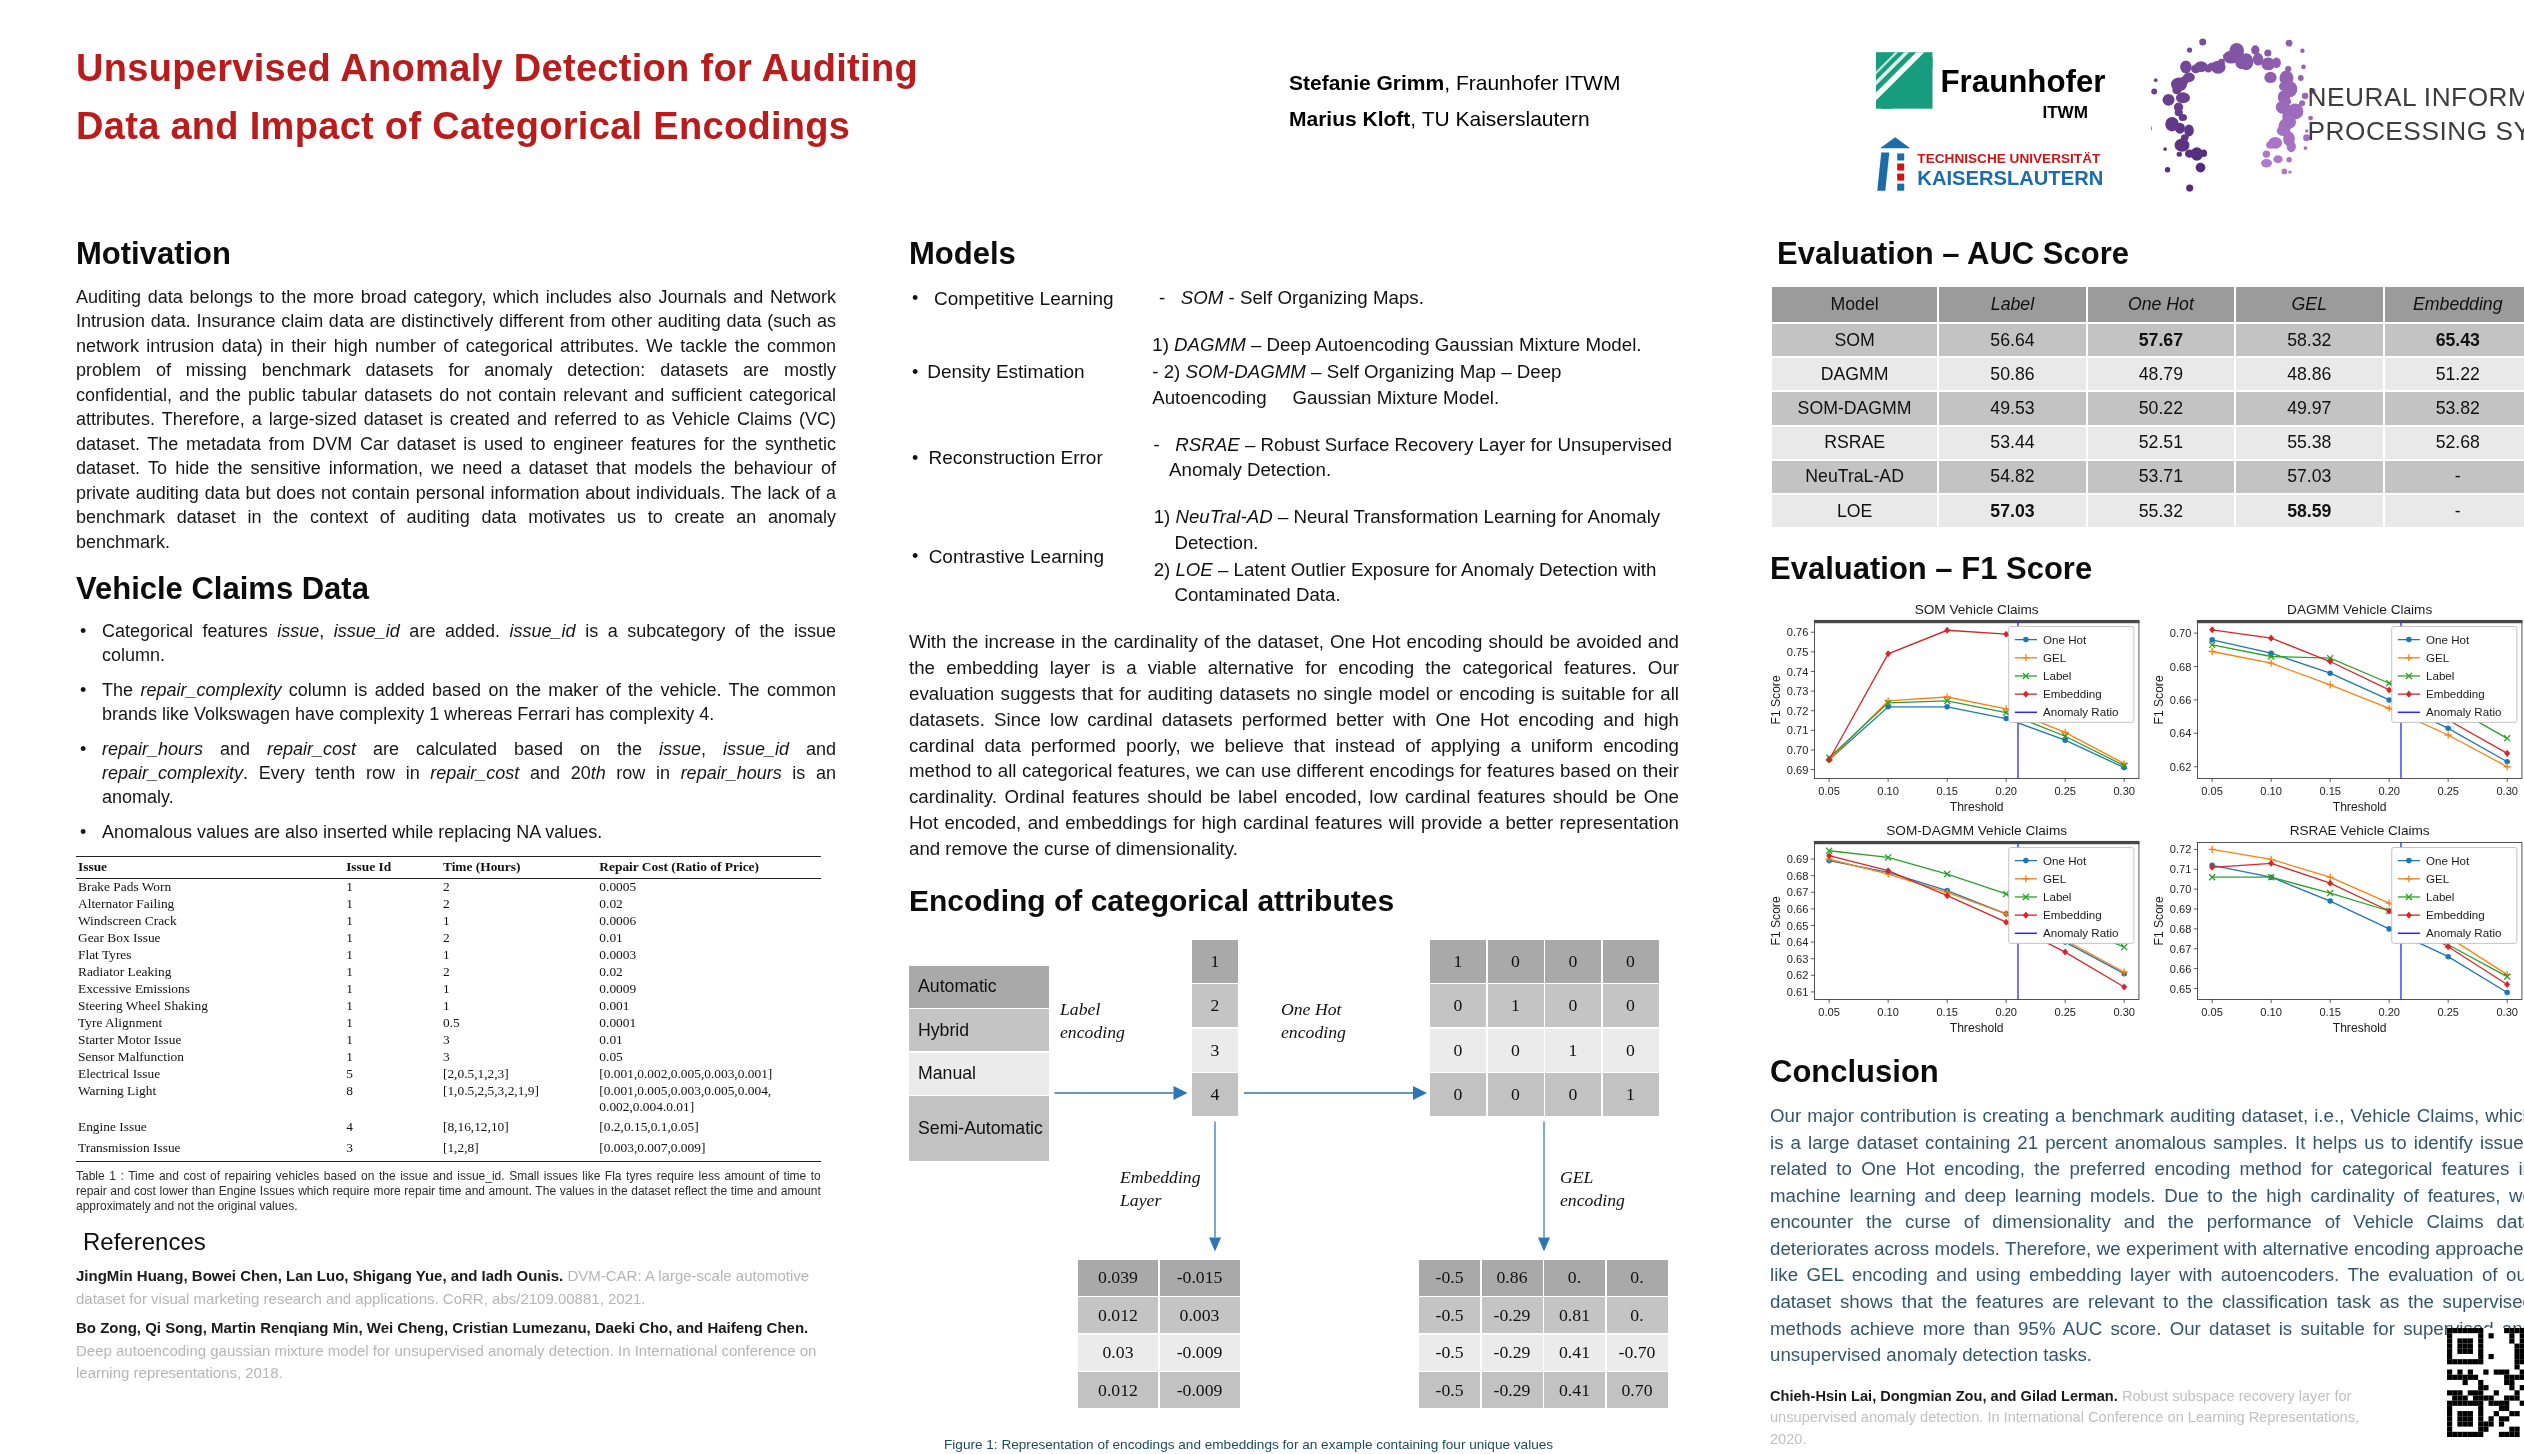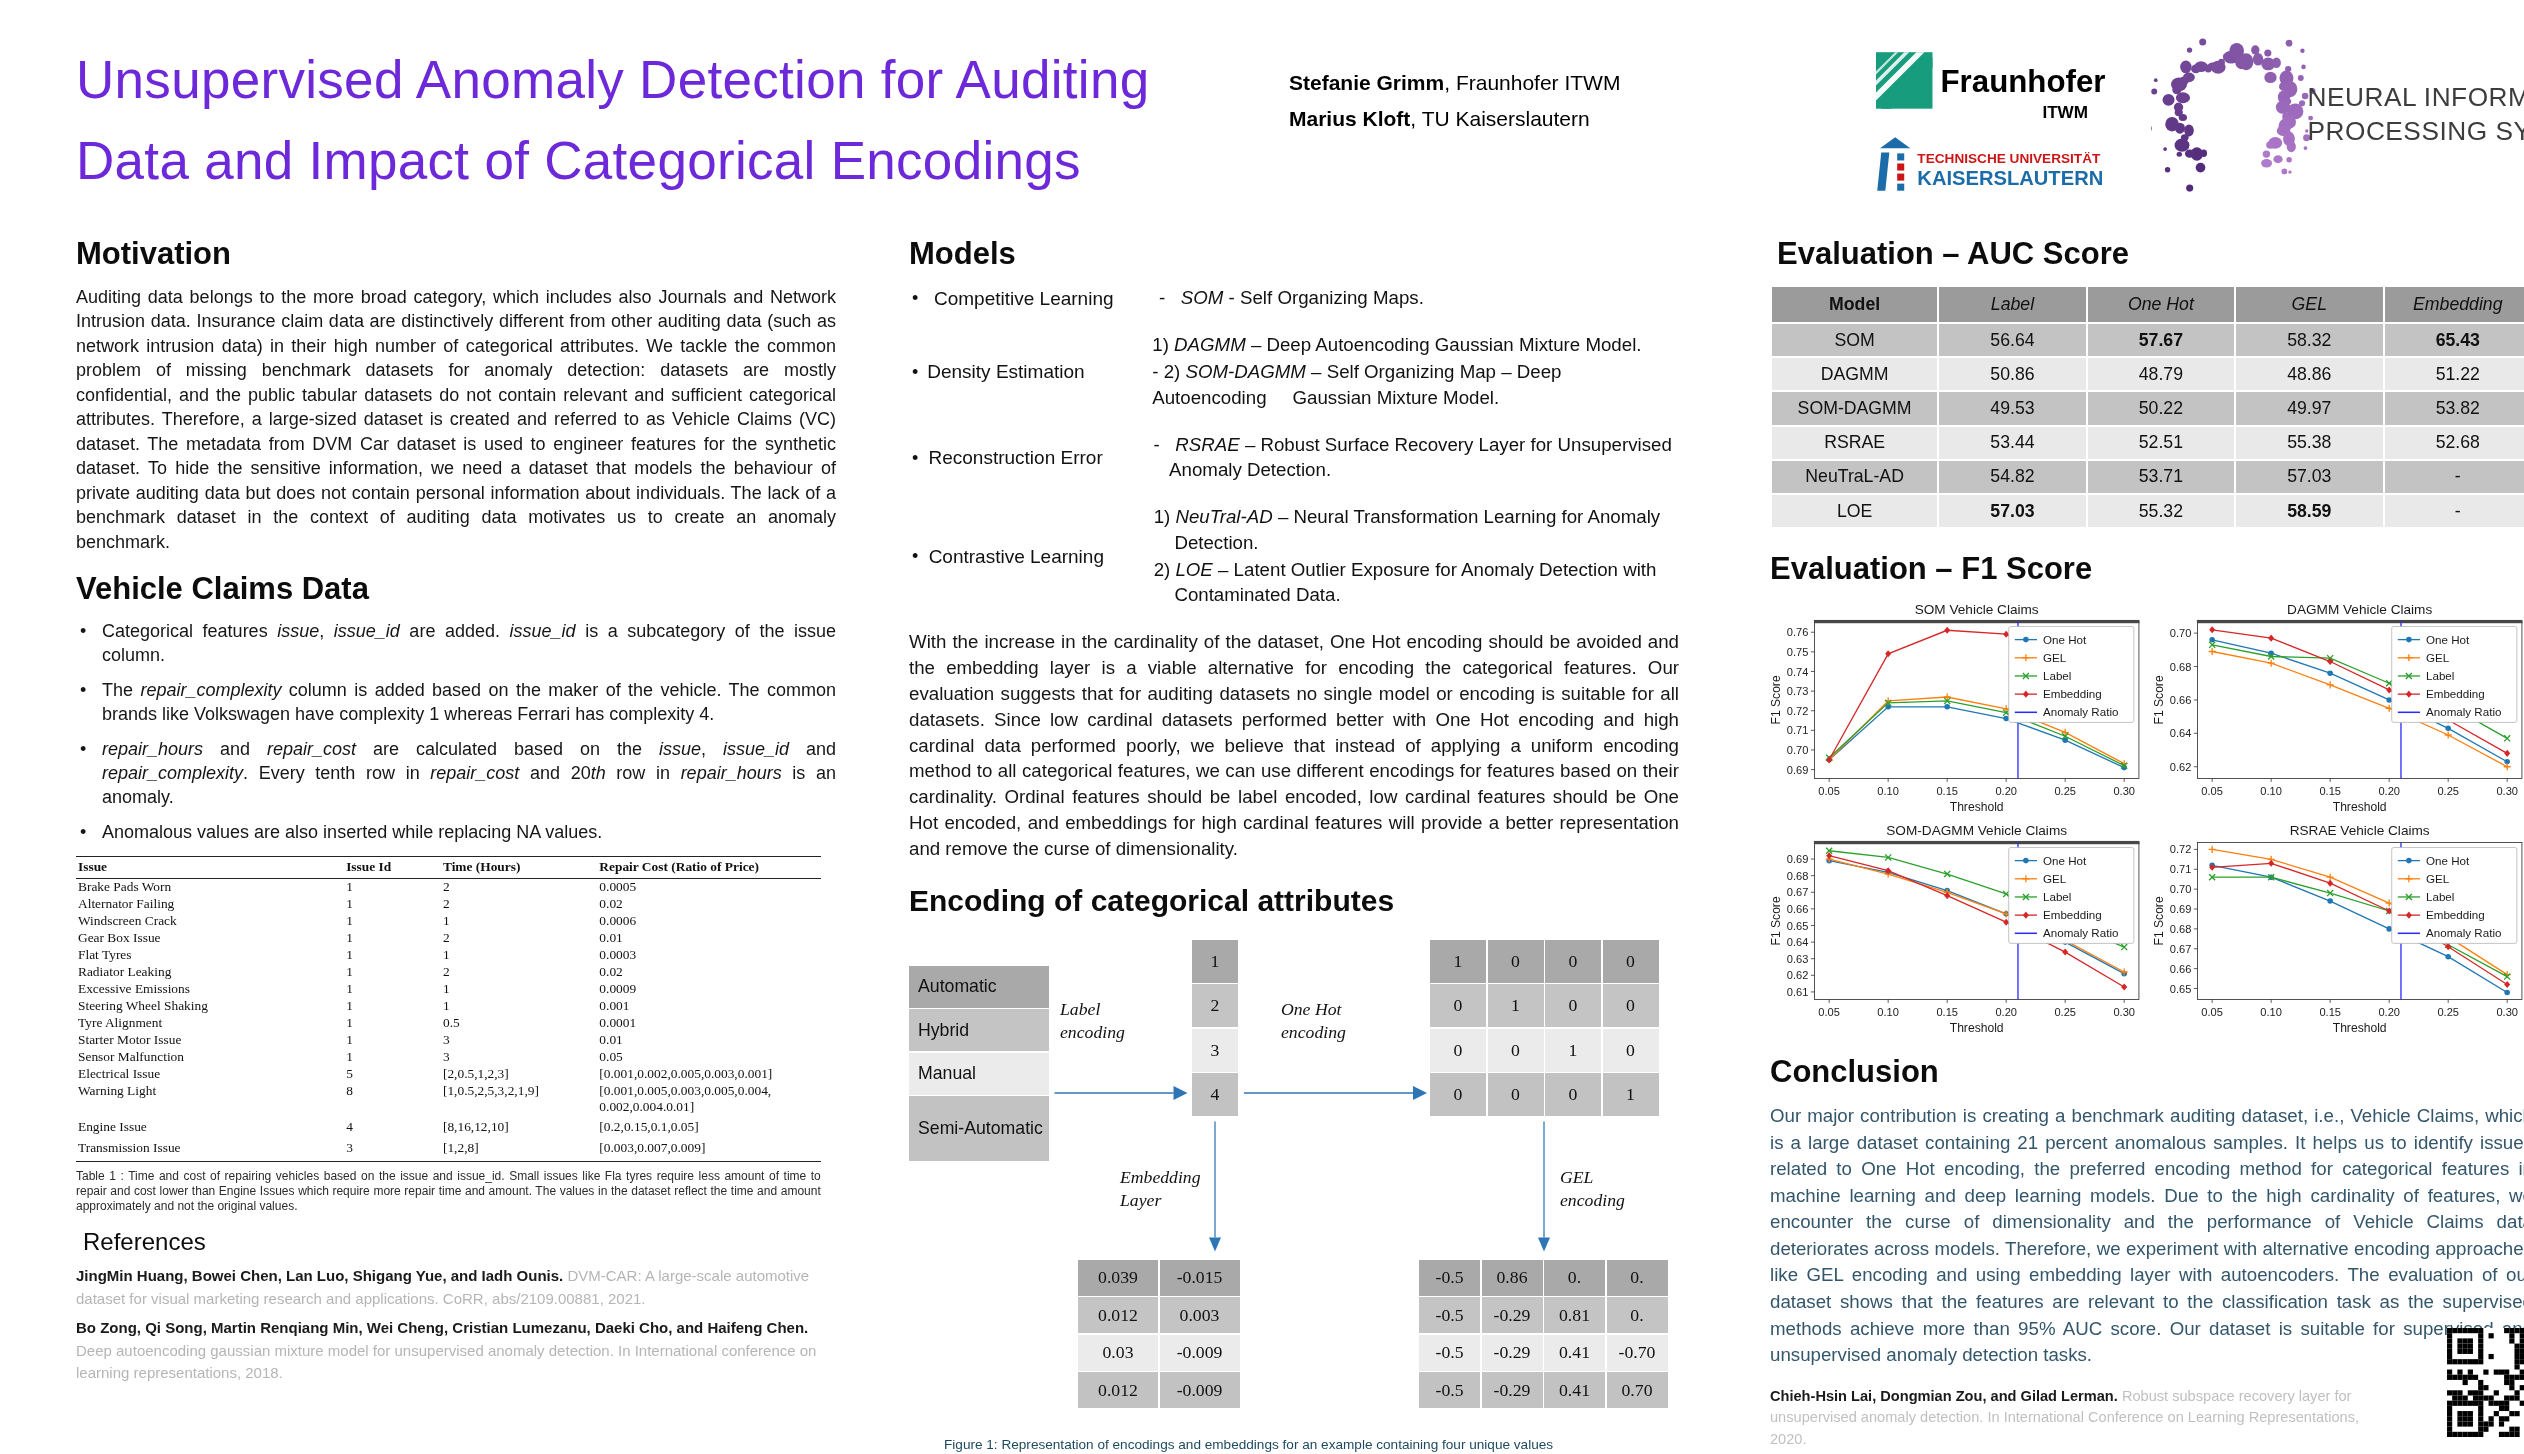--- a/index.html
+++ b/index.html
@@ -1,20 +1,20 @@
 <!DOCTYPE html>
 <html style="font-size:8px"><head>
 <meta charset="utf-8">
 <style>
   * { margin:0; padding:0; box-sizing:border-box; }
   html,body { width:2585px; height:1454px; background:#ffffff; font-family:"Liberation Sans",sans-serif; color:#111; }
   #poster { position:relative; width:2585px; height:1454px; overflow:hidden; background:#fff; }
 
   
-  #title { position:absolute; left:76px; top:40px; font-size:53px; line-height:1.52; font-weight:400; color:#6d28d9; letter-spacing:0.3px; }
+  #title { position:absolute; left:76px; top:40px; font-size:38px; line-height:1.52; font-weight:700; color:#b91c1c; letter-spacing:0.3px; }
   #authors { position:absolute; left:1289px; top:65px; font-size:21px; line-height:1.72; color:#000; }
   #authors b { font-weight:700; }
   #fraunhofer { position:absolute; left:1876px; top:50px; width:237px; }
   #tulogo { position:absolute; left:1876px; top:135px; width:237px;text-decoration:underline; }
   #neurips { position:absolute; left:2151px; top:20px; width:414px; height:182px; }
 
   
   .col { position:absolute; top:236px; }
   #col-left { left:76px; width:760px; }
   #col-mid { left:909px; width:770px; }
@@ -455,21 +455,21 @@
     </div>
     <div id="fig-caption">Figure 1: Representation of encodings and embeddings for an example containing four unique values</div>
 
   </div>
 
   <div class="col" id="col-right">
     <div class="h1" style="margin-left:7px;">Evaluation – AUC Score</div>
     <table id="auc-table">
         <thead>
           <tr>
-            <th class="first" style="width: 22%; font-weight: bold;">Model</th>
+            <th class="first" style="width: 22%;">Model</th>
             <th style="width: 19.5%;">Label</th>
             <th style="width: 19.5%;">One Hot</th>
             <th style="width: 19.5%;">GEL</th>
             <th style="width: 19.5%;">Embedding</th>
           </tr>
         </thead>
         <tbody>
           <tr class="odd">
             <td>SOM</td>
             <td>56.64</td>

